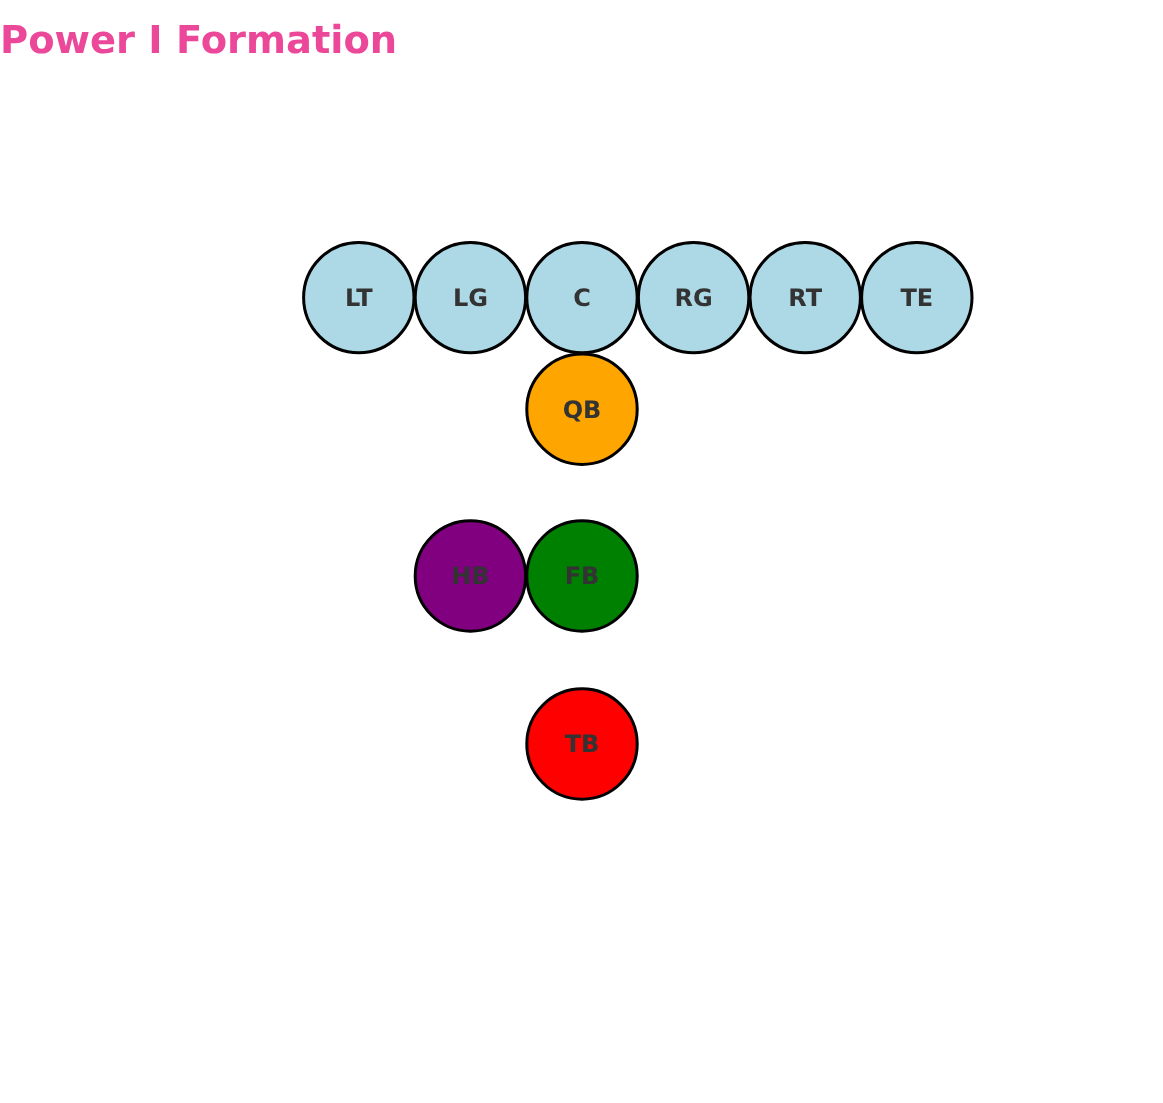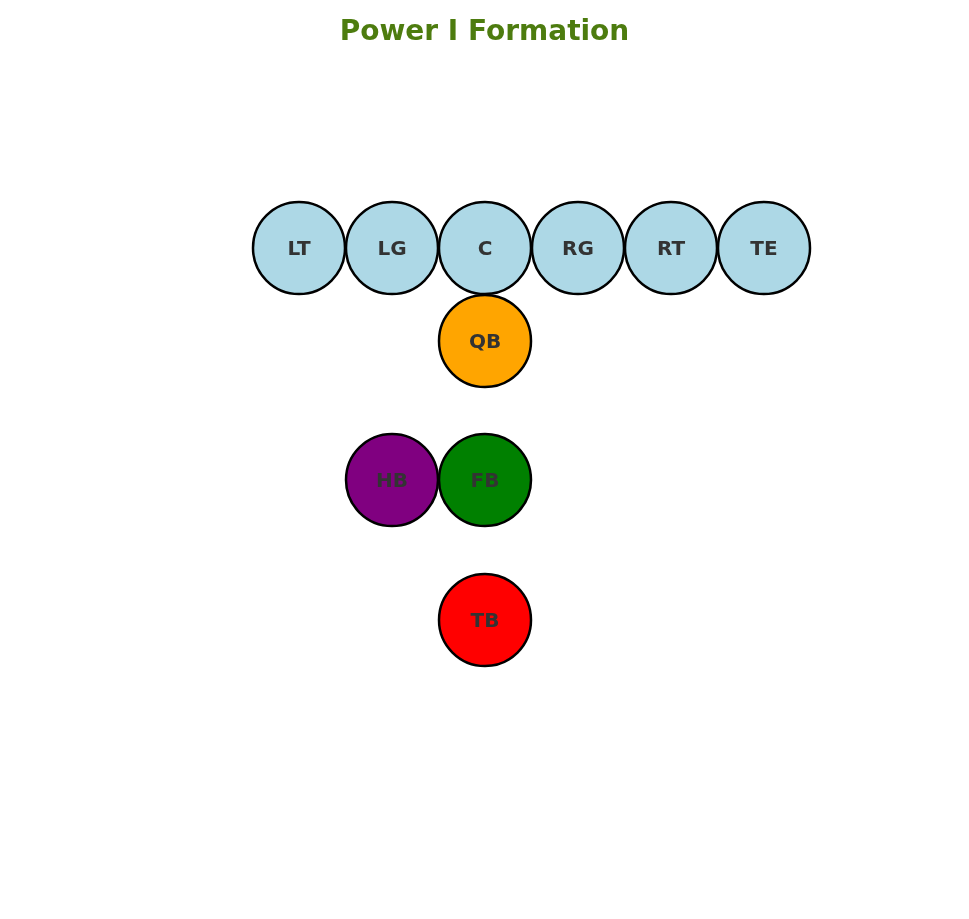--- a/index.html
+++ b/index.html
@@ -1,17 +1,17 @@
 <!DOCTYPE html>
 <html><head>
 <meta charset="utf-8">
 <style>
   html,body{margin:0;padding:0;background:#ffffff;}
   body{width:969px;height:919px;position:relative;overflow:hidden;font-family:"DejaVu Sans",sans-serif;}
-  .title{position:absolute;left:0;top:14px;width:969px;text-align:center;font-size:28px;font-weight:bold;color:#4d7c0f;}
+  .title{position:absolute;left:0;top:14px;width:969px;font-size:32px;font-weight:bold;color:#ec4899;}
   svg{position:absolute;left:0;top:0;}
   .lbl{font-family:"DejaVu Sans",sans-serif;font-size:20px;font-weight:bold;fill:#333333;}
 </style>
 </head>
 <body>
 
 <div class="title">Power I Formation</div>
 
 <svg id="field" width="969" height="919" viewBox="0 0 969 919">
     <g>

